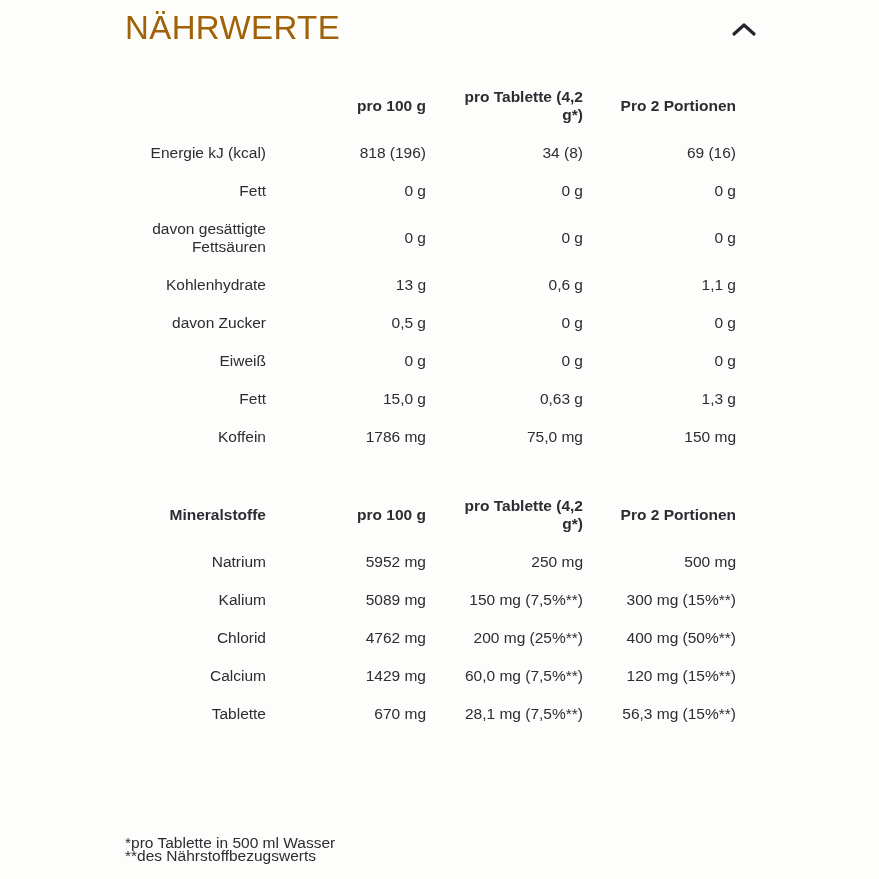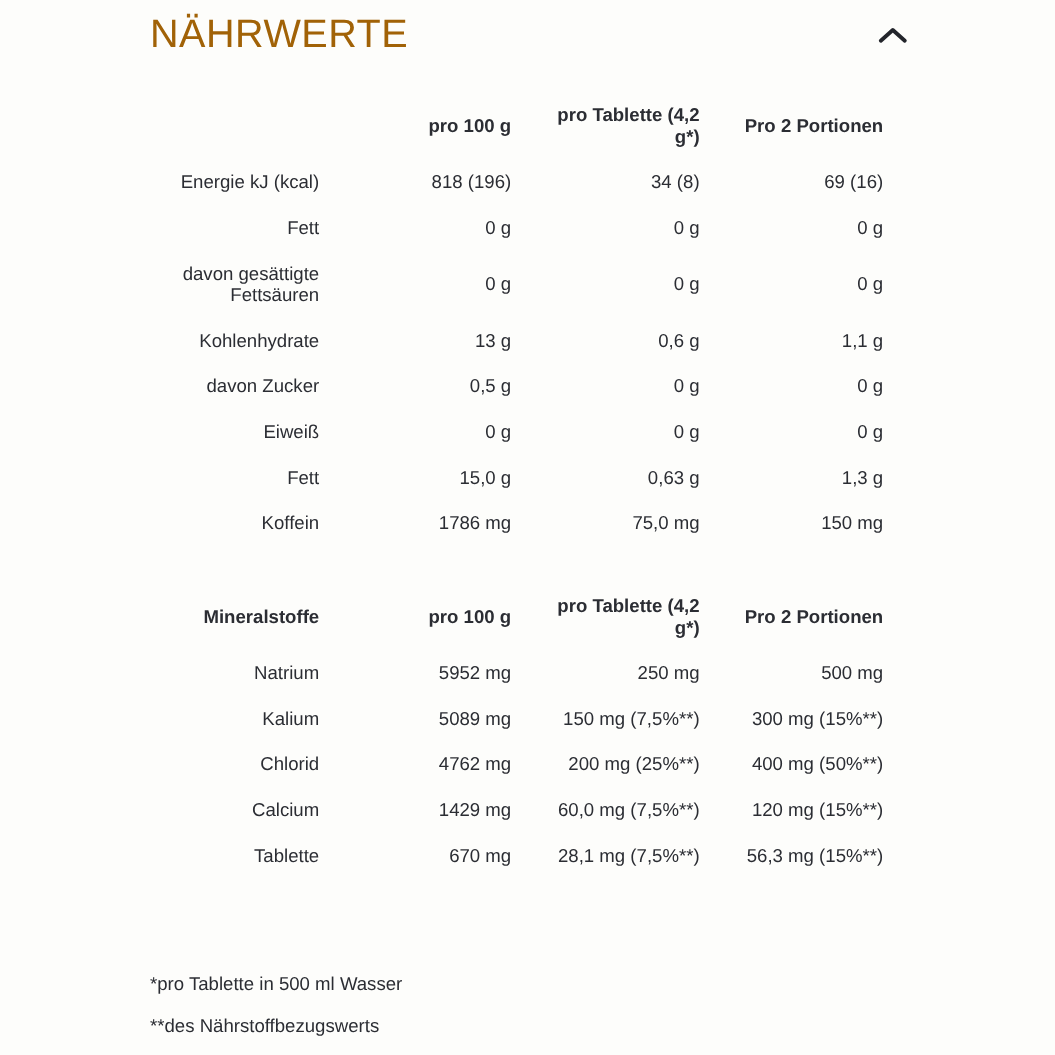--- a/index.html
+++ b/index.html
@@ -54,21 +54,21 @@
   .cell { padding-right: 14px; }
   .hdr { font-weight: 700; }
   .footnote {
     position: absolute;
     left: 125px;
     font-size: 15.5px;
     line-height: 18px;
     color: #2b2d33;
     white-space: nowrap;
   }
-  .fn1 { top: 812px; text-align: center; }
+  .fn1 { top: 834px; text-align: center; }
   .fn2 { top: 847px; }
 </style>
 </head>
 <body>
 
 <div class="page">
 
   <div class="section-title">NÄHRWERTE</div>
 
   <button class="chev-btn">

